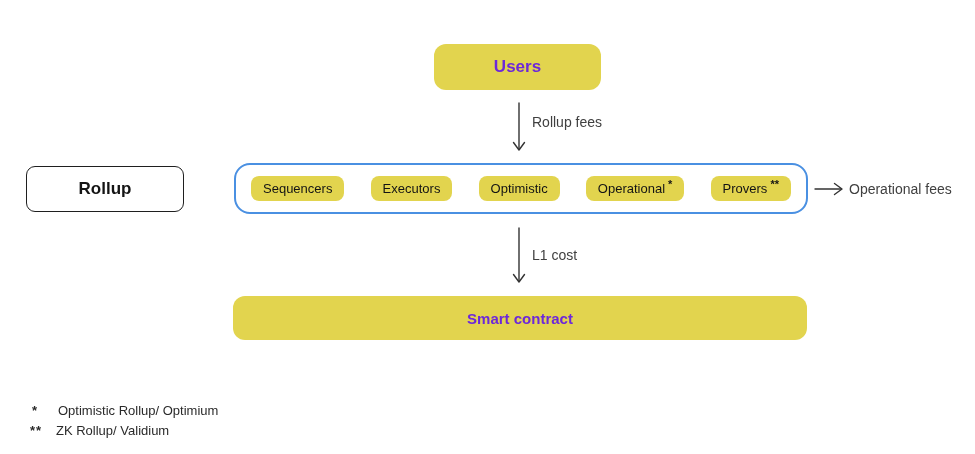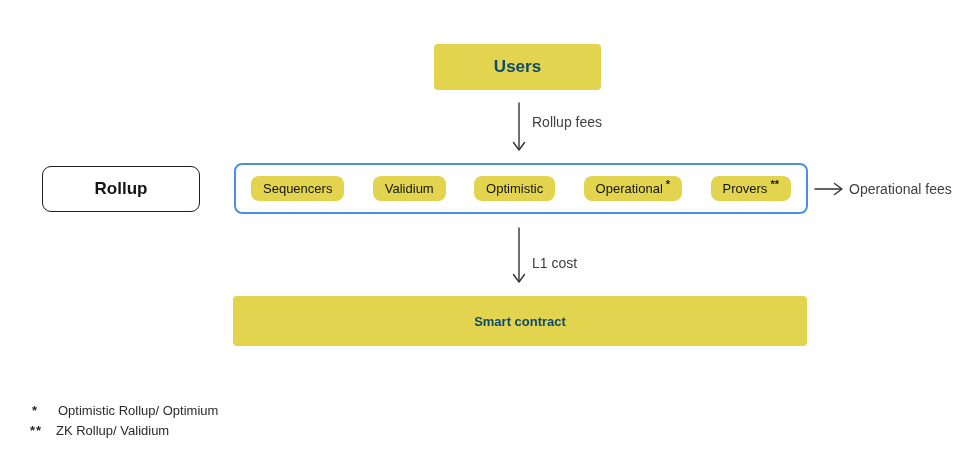--- a/index.html
+++ b/index.html
@@ -14,59 +14,59 @@
     height: 454px;
     background: #ffffff;
     overflow: hidden;
     color: #1c1c1c;
   }
   .abs { position: absolute; }
 
   
   .node {
     background: #e2d44e;
-    border-radius: 4px;
+    border-radius: 12px;
     display: flex;
     align-items: center;
     justify-content: center;
     font-weight: bold;
-    color: #0c4a6e;
+    color: #6d28d9;
   }
   .users-box {
     left: 434px; top: 44px;
     width: 167px; height: 46px;
     font-size: 17px;
   }
   .smart-contract-box {
     left: 233px; top: 296px;
-    width: 574px; height: 50px;
-    font-size: 13px;
+    width: 574px; height: 44px;
+    font-size: 15px;
   }
 
   
   .label-box {
     background: #ffffff;
     border: 1.5px solid #1f1f1f;
     border-radius: 9px;
     display: flex;
     align-items: center;
     justify-content: center;
     font-weight: bold;
     font-size: 17px;
     color: #141414;
   }
-  .rollup-label-box { left: 42px; top: 166px; width: 156px; height: 44px; }
+  .rollup-label-box { left: 26px; top: 166px; width: 156px; height: 44px; }
   .layer1-label-box { left: 38px; top: 303px; width: 160px; height: 43px; }
 
   
   .actors-container {
     left: 234px; top: 163px;
     width: 574px; height: 51px;
     border: 2px solid #4a90e2;
-    border-radius: 8px;
+    border-radius: 16px;
     box-sizing: border-box;
     display: flex;
     align-items: center;
     justify-content: space-between;
     padding: 0 15px;
     background: #ffffff;
   }
   .chip {
     background: #e2d44e;
     border-radius: 8px;
@@ -83,21 +83,21 @@
     line-height: 0;
   }
 
   
   .flow-label {
     font-size: 14px;
     color: #404040;
     white-space: nowrap;
   }
   .rollup-fees-label { left: 532px; top: 114px; }
-  .l1-cost-label     { left: 532px; top: 247px; margin-top: 8px; }
+  .l1-cost-label     { left: 532px; top: 247px; }
   .operational-cost-label { left: 849px; top: 181px; }
 
   
   .arrow-layer {
     left: 0; top: 0;
     width: 975px; height: 454px;
     pointer-events: none;
   }
 
   
@@ -140,21 +140,21 @@
   </div>
 
   <div class="abs flow-label rollup-fees-label">Rollup fees</div>
 
   <div class="abs label-box rollup-label-box">
     <span>Rollup</span>
   </div>
 
   <div class="abs actors-container">
     <div class="chip"><span>Sequencers</span><sup></sup></div>
-    <div class="chip"><span>Validium</span><sup></sup></div>
+    <div class="chip"><span>Executors</span><sup></sup></div>
     <div class="chip"><span>Optimistic</span><sup></sup></div>
     <div class="chip"><span>Operational</span><sup> *</sup></div>
     <div class="chip"><span>Provers</span><sup> **</sup></div>
   </div>
 
   <div class="abs flow-label operational-cost-label">Operational fees</div>
 
   <div class="abs flow-label l1-cost-label">L1 cost</div>
 
 

